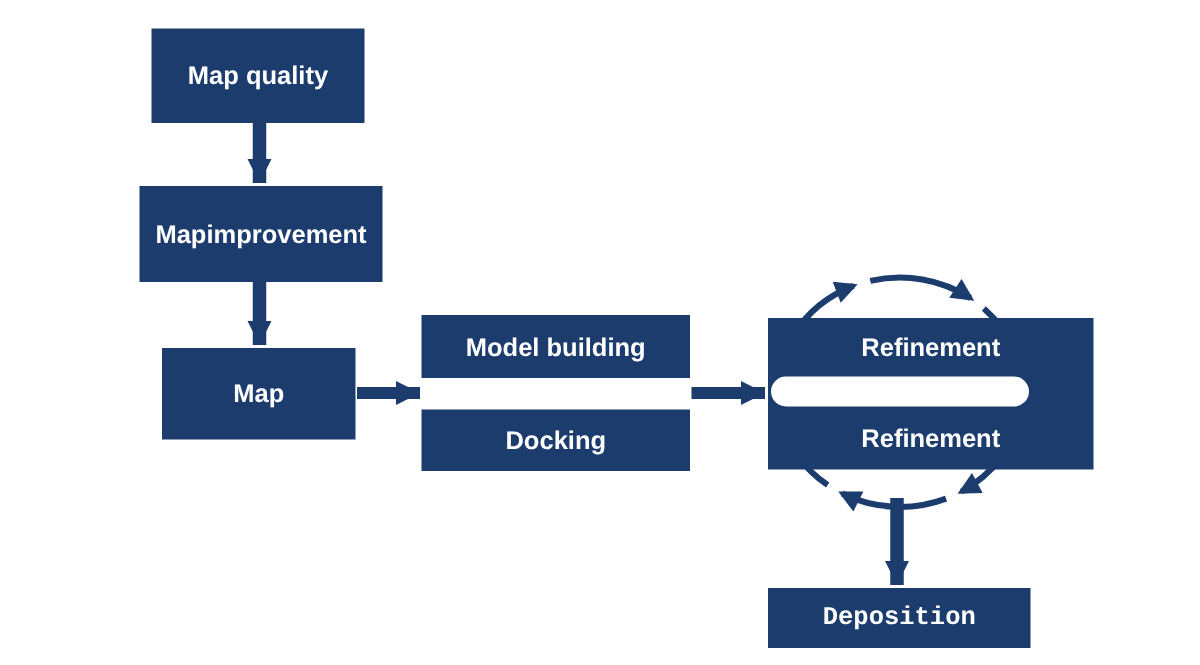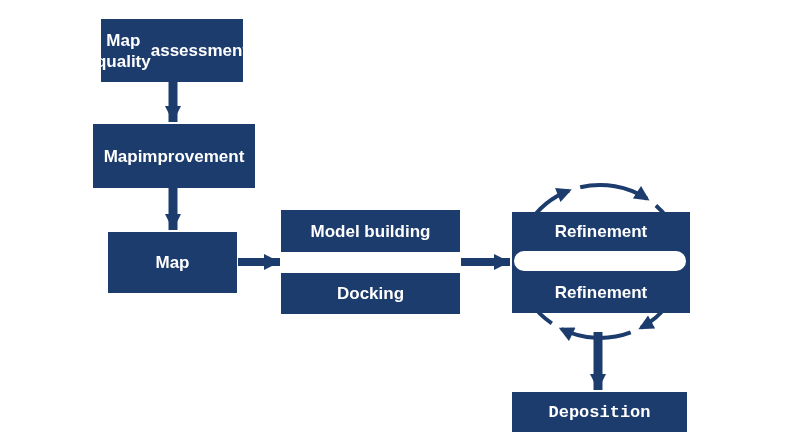--- a/index.html
+++ b/index.html
@@ -76,41 +76,40 @@
 
     <line class="flow-arrow" x1="173" y1="82" x2="173" y2="122" stroke-width="9" marker-end="url(#headV)"></line>
     <line class="flow-arrow" x1="173" y1="188" x2="173" y2="230" stroke-width="9" marker-end="url(#headV)"></line>
     <line class="flow-arrow" x1="238" y1="262" x2="280" y2="262" stroke-width="8" marker-end="url(#headH)"></line>
     <line class="flow-arrow" x1="461" y1="262" x2="510" y2="262" stroke-width="8" marker-end="url(#headH)"></line>
     <line class="flow-arrow" x1="598" y1="332" x2="598" y2="390" stroke-width="9" marker-end="url(#headV)"></line>
   </svg>
 
   <div class="node" style="left:101px;top:19px;width:142px;height:63px;">
     <span>Map quality</span>
-    <span>assessment</span>
   </div>
 
   <div class="node" style="left:93px;top:124px;width:162px;height:64px;">
     <span>Map</span>
     <span>improvement</span>
   </div>
 
   <div class="node" style="left:108px;top:232px;width:129px;height:61px;">
     <span>Map</span>
   </div>
 
   <div class="node" style="left:281px;top:210px;width:179px;height:42px;">
     <span>Model building</span>
   </div>
 
   <div class="node" style="left:281px;top:273px;width:179px;height:41px;">
     <span>Docking</span>
   </div>
 
-  <div class="node-group" style="left:512px;top:212px;width:178px;height:101px;">
+  <div class="node-group" style="left:512px;top:212px;width:178px;height:101px;padding-left:39px;">
     <div class="rv-label" style="top:0;height:39px;">
       <span>Refinement</span>
     </div>
     <div class="white-bar" style="left:2px;top:39px;width:172px;height:20px;"></div>
     <div class="rv-label" style="top:59px;height:42px;">
       <span>Refinement</span>
     </div>
   </div>
 
   <div class="node" style="left:512px;top:392px;width:175px;height:40px;font-family:Liberation Mono, monospace;">

